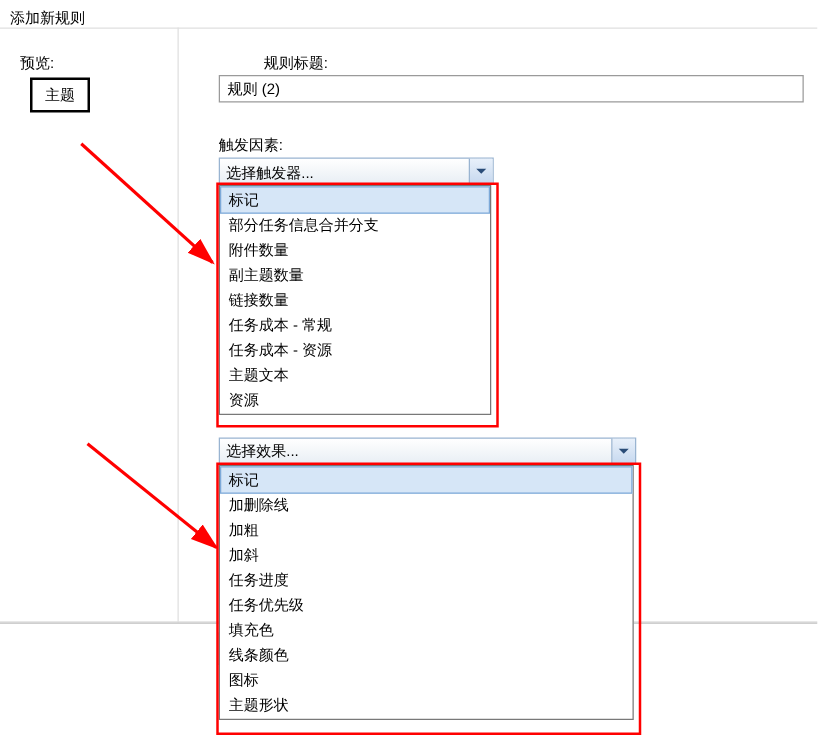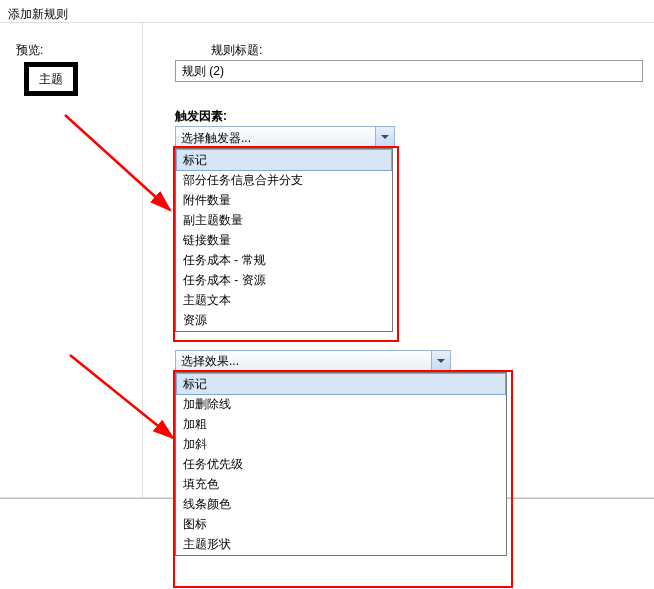--- a/index.html
+++ b/index.html
@@ -36,21 +36,21 @@
     top: 42px;
   }
   .preview-box {
     position: absolute;
     left: 24px;
     top: 62px;
     width: 44px;
     height: 24px;
     line-height: 24px;
     text-align: center;
-    border: 5px solid #000000;
+    border: 2px solid #000000;
     background: #fff;
   }
   .vline {
     position: absolute;
     left: 142px;
     top: 22px;
     width: 0;
     height: 476px;
     border-left: 1px solid #e0e0e0;
   }
@@ -80,21 +80,20 @@
     font-family: inherit;
     font-size: 12px;
     box-sizing: border-box;
     outline: none;
   }
 
   .trigger-label {
     position: absolute;
     left: 175px;
     top: 108px;
-    font-weight: bold;
   }
 
   
   .combo1 {
     position: absolute;
     left: 175px;
     top: 126px;
     width: 220px;
     height: 22px;
     box-sizing: border-box;
@@ -152,21 +151,21 @@
     border: 2px solid #ff0000;
     pointer-events: none;
     box-sizing: content-box;
   }
 
   
   .combo2 {
     position: absolute;
     left: 175px;
     top: 350px;
-    width: 276px;
+    width: 334px;
     height: 22px;
     box-sizing: border-box;
     border: 1px solid #99b4d1;
     background: linear-gradient(#ffffff, #e8eef4);
     display: flex;
     align-items: center;
     padding-left: 5px;
     cursor: default;
   }
   .combo2 .btn {
@@ -269,20 +268,21 @@
     <div class="chev"></div>
   </div>
 </div>
 <div class="shadow-btn"></div>
 <div class="hline"></div>
 <div class="list2" id="effect-list">
     <div class="opt highlight">标记</div>
     <div class="opt">加删除线</div>
     <div class="opt">加粗</div>
     <div class="opt">加斜</div>
+    <div class="opt">任务进度</div>
     <div class="opt">任务优先级</div>
     <div class="opt">填充色</div>
     <div class="opt">线条颜色</div>
     <div class="opt">图标</div>
     <div class="opt">主题形状</div>
   </div>
 <div class="list2-redbox"></div>
 
 <svg class="arrow-svg" style="left:60px; top:110px;" width="130" height="130">
   <defs>

